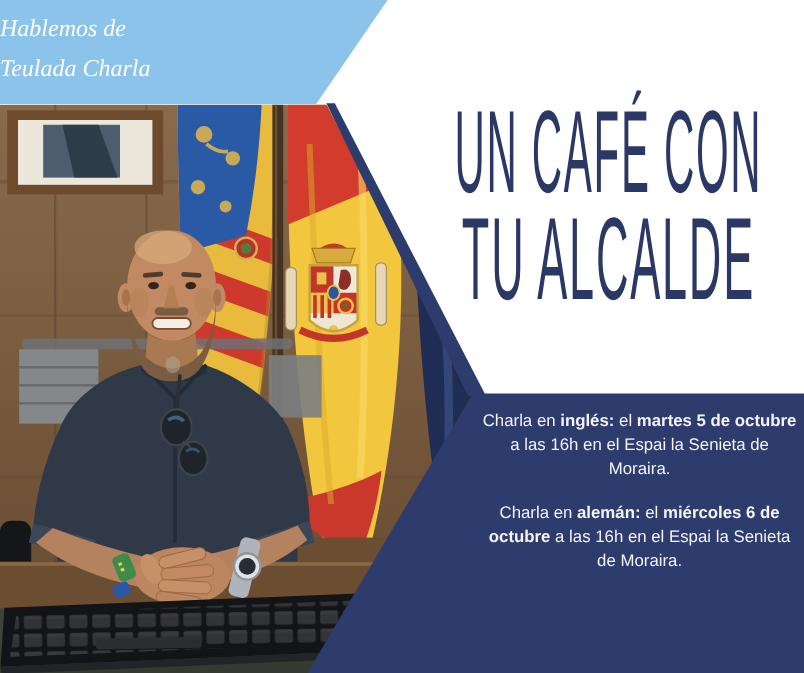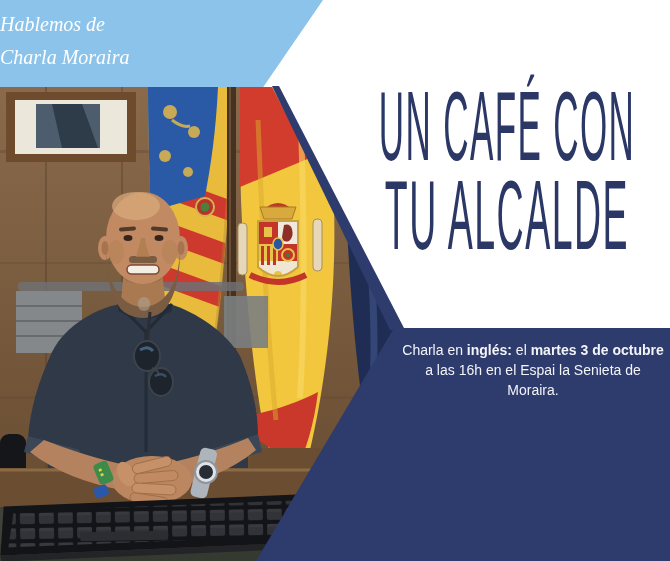--- a/index.html
+++ b/index.html
@@ -250,26 +250,27 @@
     </g>
 
     <polygon class="fill-navy" points="272,86 279,86 405,330 390,330"></polygon>
 
     <polygon class="fill-navy" points="394,328 670,328 670,561 256,561"></polygon>
   </svg>
 
   <div class="banner">
     <div class="banner-text">
       <div>Hablemos de</div>
-      <div>Charla Moraira</div>
+      <div>Teulada Charla</div>
     </div>
   </div>
 
   <div class="title">
     <span class="title-line t1">UN CAFÉ CON</span>
     <span class="title-line t2">TU ALCALDE</span>
   </div>
 
   <div class="events">
-      <p><span>Charla en </span><span class="b">inglés:</span><span> el </span><span class="b">martes 3 de octubre</span><span> a las 16h en el Espai la Senieta de Moraira.</span></p>
+      <p><span>Charla en </span><span class="b">inglés:</span><span> el </span><span class="b">martes 5 de octubre</span><span> a las 16h en el Espai la Senieta de Moraira.</span></p>
+      <p><span>Charla en </span><span class="b">alemán:</span><span> el </span><span class="b">miércoles 6 de octubre</span><span> a las 16h en el Espai la Senieta de Moraira.</span></p>
     </div>
 
 </div>
 
 </body></html>

